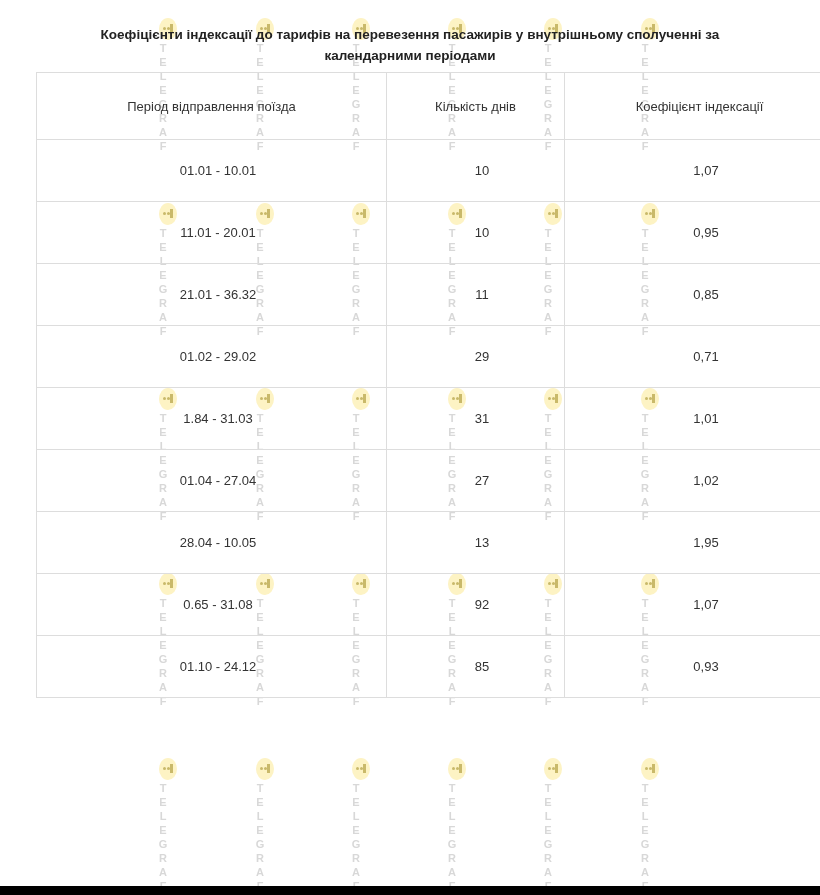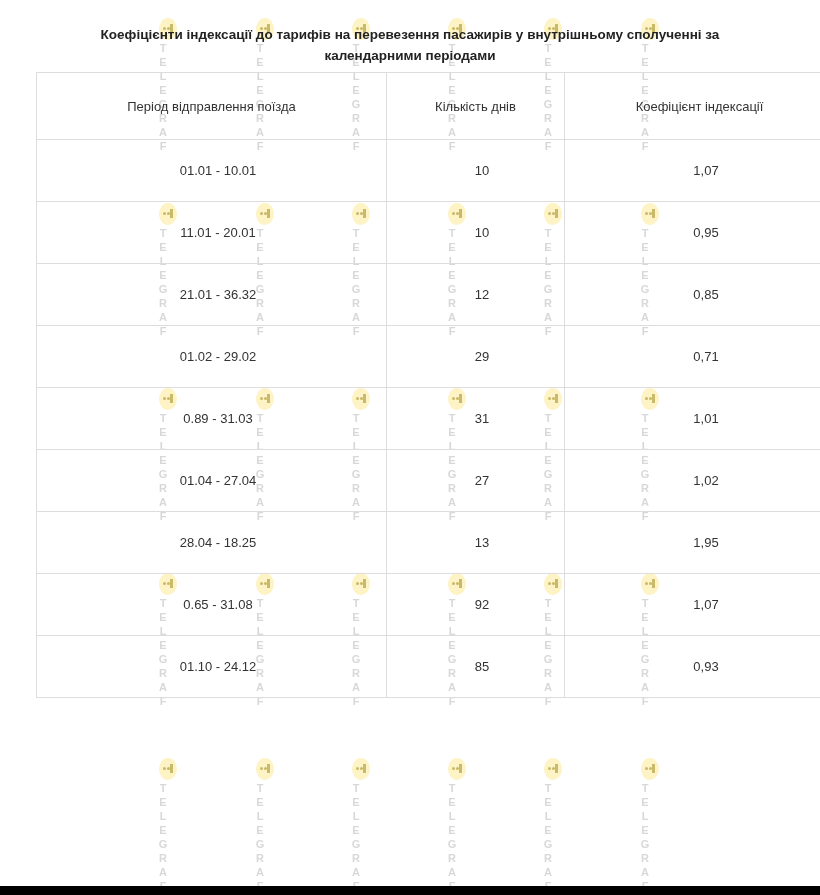--- a/index.html
+++ b/index.html
@@ -266,40 +266,40 @@
           <td>10</td>
           <td>1,07</td>
         </tr>
         <tr>
           <td>11.01 - 20.01</td>
           <td>10</td>
           <td>0,95</td>
         </tr>
         <tr>
           <td>21.01 - 36.32</td>
-          <td>12</td>
+          <td>11</td>
           <td>0,85</td>
         </tr>
         <tr>
           <td>01.02 - 29.02</td>
           <td>29</td>
           <td>0,71</td>
         </tr>
         <tr>
-          <td>0.89 - 31.03</td>
+          <td>1.84 - 31.03</td>
           <td>31</td>
           <td>1,01</td>
         </tr>
         <tr>
           <td>01.04 - 27.04</td>
           <td>27</td>
           <td>1,02</td>
         </tr>
         <tr>
-          <td>28.04 - 18.25</td>
+          <td>28.04 - 10.05</td>
           <td>13</td>
           <td>1,95</td>
         </tr>
         <tr>
           <td>0.65 - 31.08</td>
           <td>92</td>
           <td>1,07</td>
         </tr>
         <tr>
           <td>01.10 - 24.12</td>

